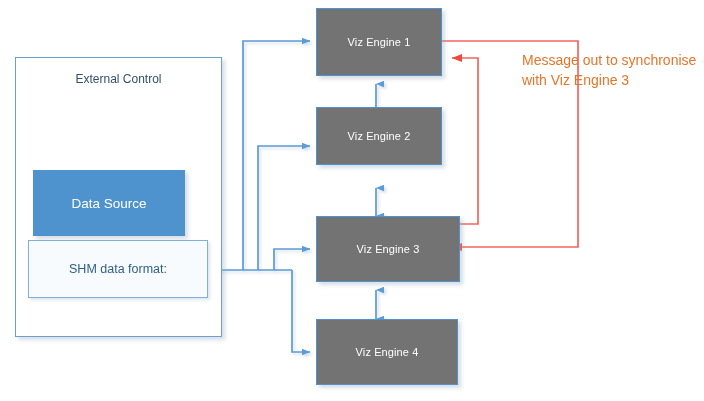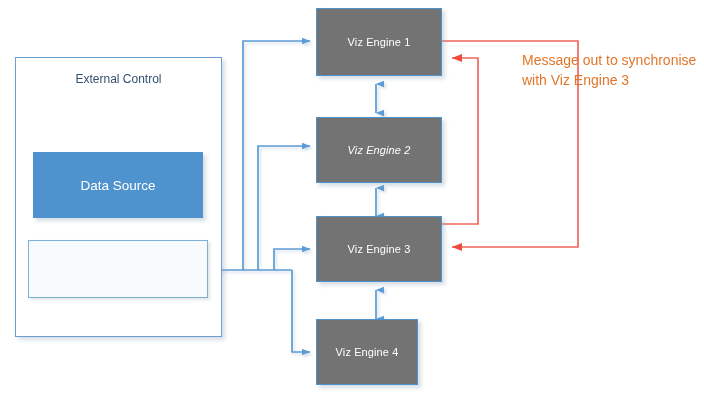--- a/index.html
+++ b/index.html
@@ -128,40 +128,41 @@
       <path d="M442,41 L578,41 L578,247 L452,247" marker-end="url(#redArrow)"></path>
 
       <path d="M442,224 L478,224 L478,58 L452,58" marker-end="url(#redArrow)"></path>
     </g>
   </svg>
 
   <div class="node container-box" style="left:15px; top:57px; width:207px; height:280px;">
     <div class="container-title">External Control</div>
   </div>
 
-  <div class="node datasource" style="left:33px; top:152px; width:170px; height:66px;">
+  <div class="node datasource" style="left:33px; top:170px; width:152px; height:66px;">
     <span>Data Source</span>
   </div>
 
   <div class="node shm" style="left:28px; top:240px; width:180px; height:58px;">
+    <span>SHM data format:</span>
   </div>
 
   <div class="node engine" style="left:316px; top:8px; width:126px; height:68px;">
     <span>Viz Engine 1</span>
   </div>
 
-  <div class="node engine" style="left:316px; top:117px; width:126px; height:66px;font-style:italic;">
+  <div class="node engine" style="left:316px; top:107px; width:126px; height:58px;">
     <span>Viz Engine 2</span>
   </div>
 
-  <div class="node engine" style="left:316px; top:216px; width:126px; height:66px;">
+  <div class="node engine" style="left:316px; top:216px; width:144px; height:66px;">
     <span>Viz Engine 3</span>
   </div>
 
-  <div class="node engine" style="left:316px; top:319px; width:102px; height:66px;">
+  <div class="node engine" style="left:316px; top:319px; width:142px; height:66px;">
     <span>Viz Engine 4</span>
   </div>
 
   <div class="annot" style="left:522px; top:50px; width:175px;">Message out to synchronise
 with Viz Engine 3</div>
 
 
 </div>
 
 </body></html>

